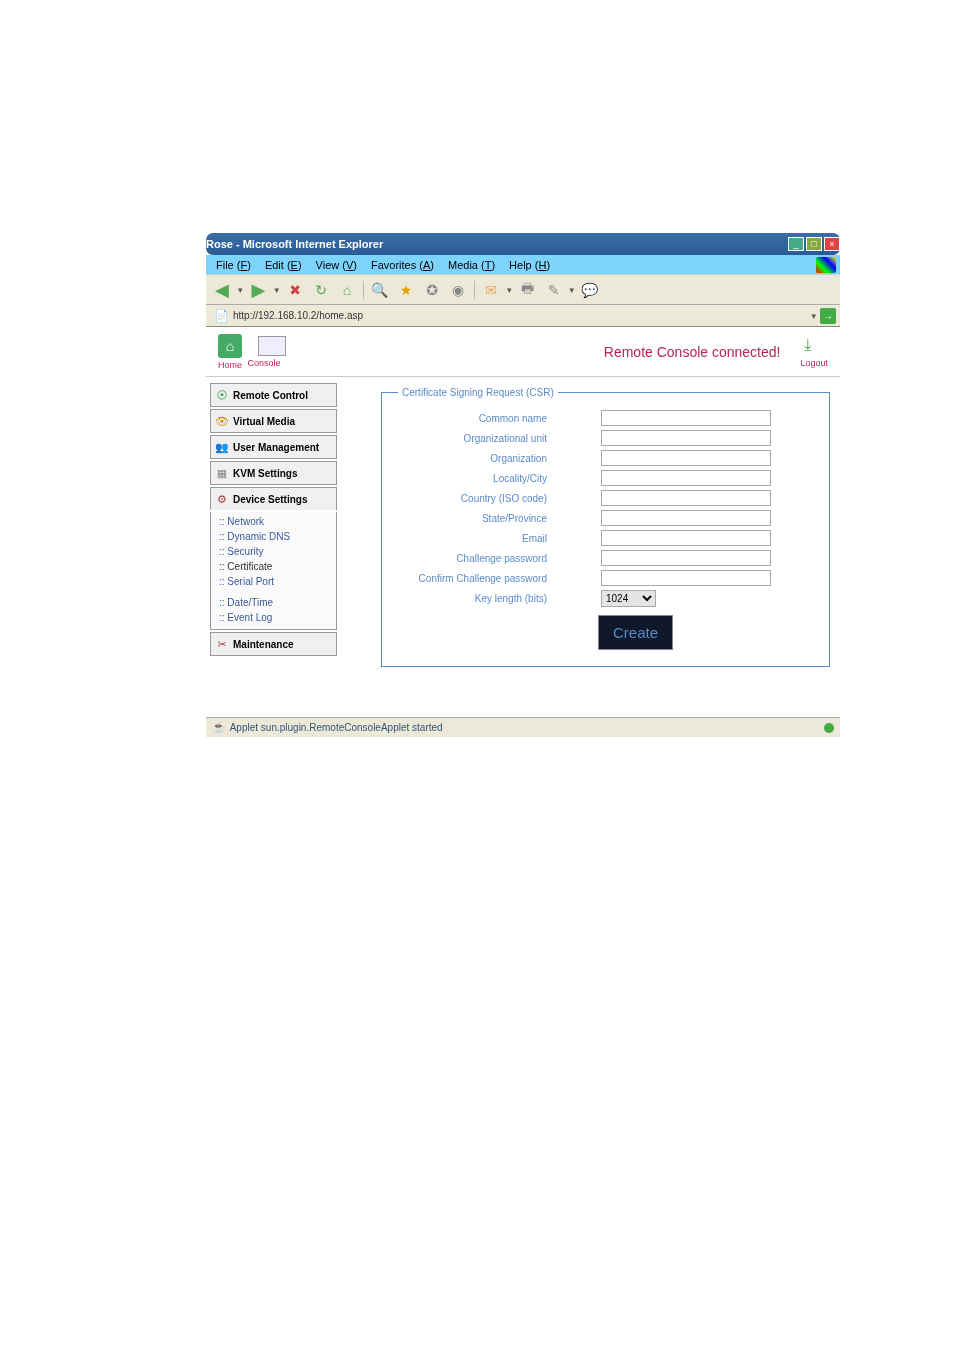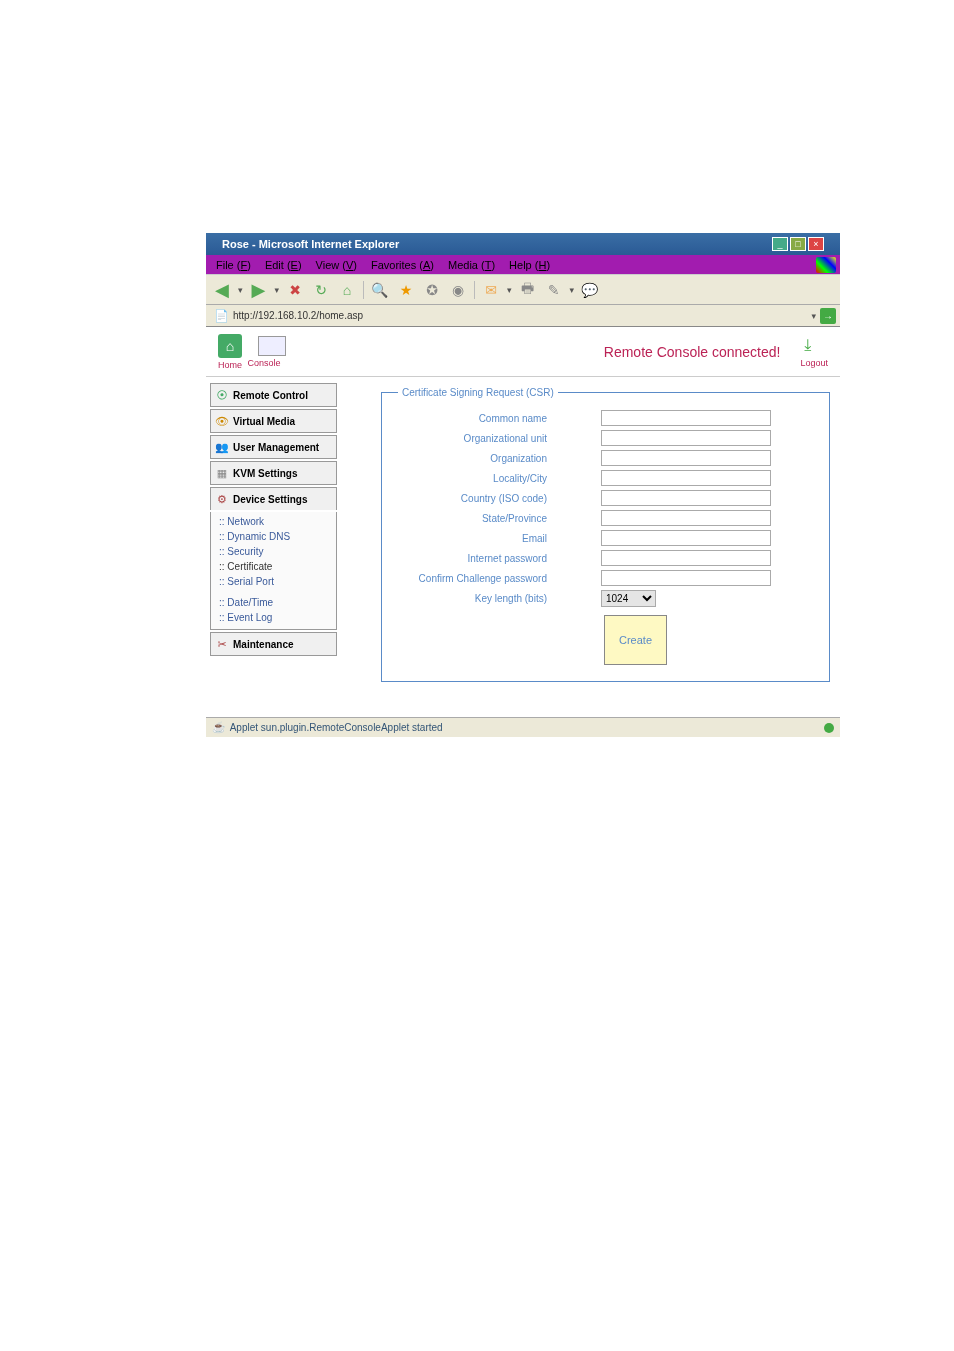--- a/index.html
+++ b/index.html
@@ -1,28 +1,28 @@
 <!DOCTYPE html>
 <html><head>
   <meta charset="utf-8">
   <style>
     * { margin: 0; padding: 0; box-sizing: border-box; font-family: Tahoma, Arial, sans-serif; }
     body { background: #fff; width: 954px; height: 1351px; }
     
     .window { position: absolute; top: 233px; left: 206px; width: 634px; height: 500px; }
     
-    .titlebar { height: 22px; background: linear-gradient(to bottom, #3a6ea5, #2a5a95); display: flex; align-items: center; justify-content: space-between; padding: 0 16px; }
+    .titlebar { height: 22px; background: linear-gradient(to bottom, #3a6ea5, #2a5a95); display: flex; align-items: center; justify-content: space-between; padding: 0 0; border-radius: 7px; }
     .titlebar-text { color: #fff; font-size: 11px; font-weight: bold; }
     .titlebar-btns { display: flex; gap: 2px; }
     .titlebar-btn { width: 16px; height: 14px; border: 1px solid #fff; font-size: 9px; display: flex; align-items: center; justify-content: center; color: #fff; }
     .tb-min { background: #4a8; }
     .tb-max { background: #8a4; }
     .tb-close { background: #d44; }
     
-    .menubar { height: 20px; background: #a21caf; display: flex; align-items: center; padding: 0 4px; gap: 2px; font-size: 11px; border-bottom: 1px solid #ccc; text-align: center; }
+    .menubar { height: 20px; background: #7dd3fc; display: flex; align-items: center; padding: 0 4px; gap: 2px; font-size: 11px; border-bottom: 1px solid #ccc; text-align: center; }
     .menu-item { padding: 2px 6px; }
     .menu-item .hotkey { text-decoration: underline; }
     .menubar-right { margin-left: auto; display: flex; }
     .win-logo { width: 20px; height: 16px; background: linear-gradient(45deg, #f00, #0f0, #00f, #ff0); border-radius: 2px; }
     
     .toolbar { height: 30px; background: #ece9d8; display: flex; align-items: center; padding: 0 6px; gap: 6px; border-bottom: 1px solid #aaa; }
     .tb-ico { width: 20px; height: 20px; display: flex; align-items: center; justify-content: center; font-size: 14px; }
     .tb-sep { width: 1px; height: 18px; background: #bbb; }
     .back-btn { color: #5a5; font-size: 18px; }
     .fwd-btn { color: #5a5; font-size: 18px; }
@@ -68,21 +68,21 @@
     .sub-item.current { color: #333; }
     
     .form-area { flex: 1; padding: 10px 10px 10px 40px; }
     fieldset { border: 1px solid #5a8bc8; padding: 12px 16px 16px 16px; }
     legend { font-size: 10px; color: #5a8bc8; padding: 0 4px; }
     .form-row { display: flex; align-items: center; margin-bottom: 4px; gap: 48px; }
     .form-label { width: 155px; text-align: right; font-size: 10px; color: #5a8bc8; padding-right: 6px; }
     .form-input { flex: 1; height: 16px; border: 1px solid #aaa; background: #fff; font-size: 10px; padding: 0 2px; max-width: 170px; }
     .form-select { width: 55px; height: 17px; border: 1px solid #aaa; font-size: 10px; background: #e5e5e5; }
     .btn-row { display: flex; justify-content: center; margin-top: 8px; padding-left: 60px; }
-    .create-btn { padding: 18px 14px; font-size: 11px; border: 1px solid #888; background: #fef9c3; color: #5a8bc8; }
+    .create-btn { padding: 8px 14px; font-size: 15px; border: 1px solid #888; background: #0f172a; color: #5a8bc8; }
     
     .statusbar { height: 20px; background: #ece9d8; border-top: 1px solid #aaa; display: flex; align-items: center; padding: 0 6px; font-size: 10px; justify-content: space-between; }
     .status-left { display: flex; align-items: center; gap: 4px; color: #357; }
     .status-ico { color: #c90; font-size: 11px; }
     .zone-ico { width: 10px; height: 10px; background: #4a4; border-radius: 50%; }
   </style>
 </head>
 <body>
 
 <div class="window">
@@ -218,21 +218,21 @@
           </div>
           <div class="form-row">
             <span class="form-label">State/Province</span>
             <input class="form-input" style="">
           </div>
           <div class="form-row">
             <span class="form-label">Email</span>
             <input class="form-input" style="">
           </div>
           <div class="form-row">
-            <span class="form-label">Internet password</span>
+            <span class="form-label">Challenge password</span>
             <input class="form-input" type="password" style="">
           </div>
           <div class="form-row">
             <span class="form-label">Confirm Challenge password</span>
             <input class="form-input" type="password" style="">
           </div>
           <div class="form-row">
             <span class="form-label">Key length (bits)</span>
             <select class="form-select">
               <option>1024</option>

